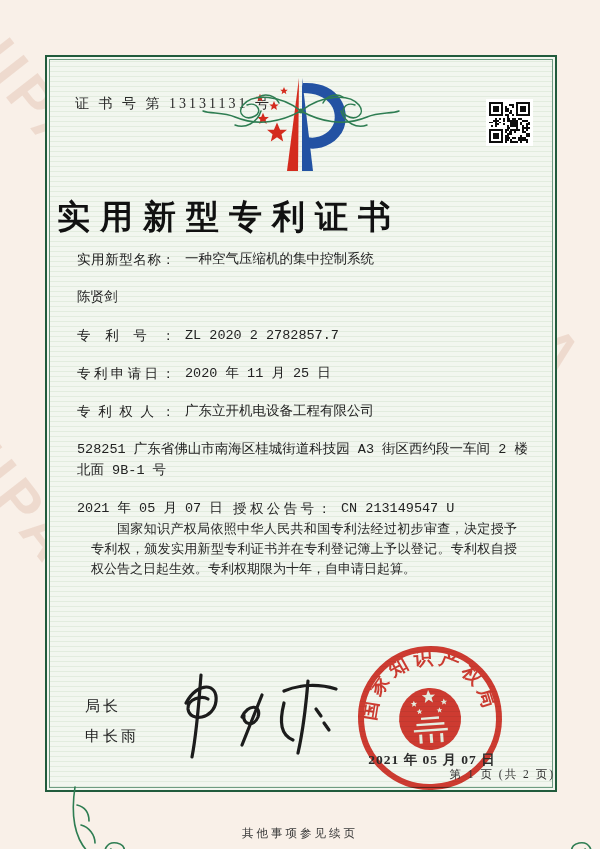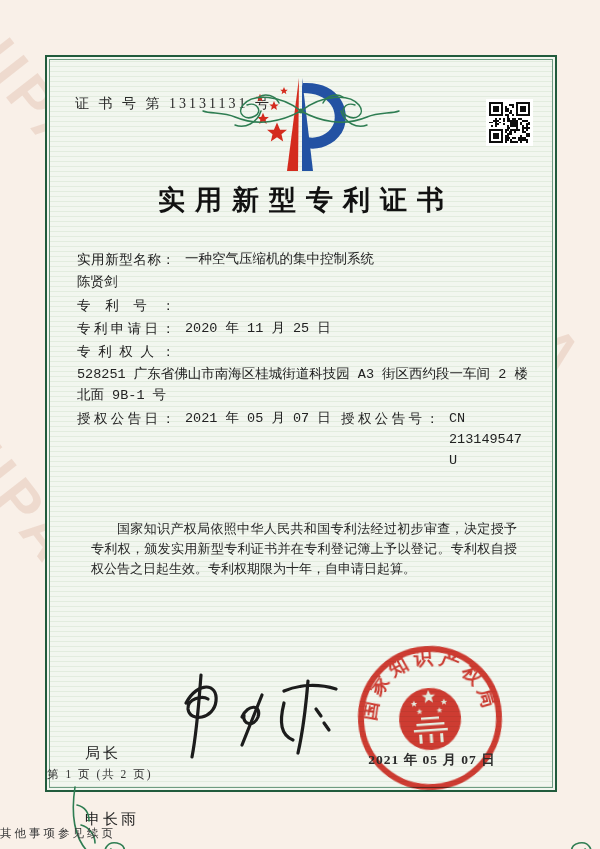--- a/index.html
+++ b/index.html
@@ -28,54 +28,54 @@
       repeating-linear-gradient(180deg,#f2f6ef 0px,#f2f6ef 4px,#e2ecde 4px,#e2ecde 5px);
   }
   .certno{
     position:absolute;left:28px;top:38px;
     font-size:14px;letter-spacing:3px;color:#2a2a2a;
   }
   .logo{position:absolute;left:50%;top:18px;transform:translateX(-50%);width:110px;height:102px;}
   .qr{position:absolute;right:22px;top:42px;width:47px;height:47px;background:#fff;padding:3px;box-sizing:border-box;}
   .qr svg{width:100%;height:100%;shape-rendering:crispEdges;}
   .title{
-    position:absolute;left:0;top:125px;width:100%;text-align:center;
-    font-size:27px;font-weight:bold;letter-spacing:10px;color:#111;
+    position:absolute;left:0;top:138px;width:100%;text-align:left;
+    font-size:33px;font-weight:bold;letter-spacing:10px;color:#111;
     text-indent:10px;
   }
   
   .fields{position:absolute;left:30px;top:192px;width:454px;}
-  .frow{display:flex;align-items:flex-start;margin-bottom:2px;font-size:13.5px;line-height:21px;justify-content:space-between;}
+  .frow{display:flex;align-items:flex-start;margin-bottom:17px;font-size:13.5px;line-height:21px;justify-content:space-between;}
   .flabel{
     flex:none;display:inline-block;width:98px;margin-right:10px;
     text-align:justify;text-align-last:justify;color:#222;
   }
   .fvalue{flex:1;color:#222;font-family:Liberation Mono, monospace;}
   .fvalue.fixedw{flex:none;width:156px;}
   
   .paras{position:absolute;left:30px;top:448px;width:454px;
     font-size:13px;line-height:20px;text-align:justify;color:#262626;}
   .paras p{margin:14px;text-indent:2em;}
   
   .director{position:absolute;left:38px;top:640px;font-size:15px;letter-spacing:3px;color:#222;}
-  .director div{margin-bottom:11px;margin-top:47px;}
+  .director div{margin-bottom:11px;}
   .sig{position:absolute;left:125px;top:612px;width:175px;height:95px;}
   
   .seal{position:absolute;left:308px;top:586px;width:150px;height:150px;
     opacity:.9;mix-blend-mode:multiply;transform:rotate(-4deg);}
   .sealdate{
     position:absolute;left:300px;top:694px;width:170px;text-align:center;
     font-size:13.5px;letter-spacing:1px;color:#2b2b2b;z-index:5;font-weight:bold;
   }
   .pagefoot{
-    position:absolute;left:0;bottom:8px;width:100%;text-align:left;
+    position:absolute;left:0;bottom:8px;width:100%;text-align:right;
     font-size:11.5px;letter-spacing:2px;color:#333;
   }
   .contnote{
-    position:absolute;left:0;top:826px;width:100%;text-align:left;z-index:2;
+    position:absolute;left:0;top:826px;width:100%;text-align:center;z-index:2;
     font-size:11.5px;letter-spacing:3px;color:#3a3a3a;
   }
   
   .orn-top{position:absolute;left:50%;top:28px;transform:translateX(-50%);width:200px;height:54px;z-index:3;}
   .flourish{position:absolute;width:86px;height:92px;z-index:3;}
   .fl-bl{left:20px;top:728px;}
   .fl-br{left:496px;top:728px;transform:scaleX(-1);}
 </style>
 </head>
 <body>
@@ -268,33 +268,34 @@
   <div class="fields">
     <div class="frow">
       <span class="flabel">实用新型名称：</span>
       <span class="fvalue">一种空气压缩机的集中控制系统</span>
     </div>
     <div class="frow">
       <span class="fvalue">陈贤剑</span>
     </div>
     <div class="frow">
       <span class="flabel">专利号：</span>
+      <span class="fvalue">ZL 2020 2 2782857.7</span>
     </div>
     <div class="frow">
       <span class="flabel">专利申请日：</span>
       <span class="fvalue">2020 年 11 月 25 日</span>
     </div>
     <div class="frow">
       <span class="flabel">专利权人：</span>
+      <span class="fvalue">广东立开机电设备工程有限公司</span>
     </div>
     <div class="frow">
       <span class="fvalue">528251 广东省佛山市南海区桂城街道科技园 A3 街区西约段一车间 2 楼北面 9B-1 号</span>
     </div>
     <div class="frow">
-      <span class="flabel">授权公告日：</span>
       <span class="fvalue fixedw">2021 年 05 月 07 日</span>
       <span class="flabel">授权公告号：</span>
       <span class="fvalue">CN 213149547 U</span>
     </div>
   </div>
 
   <div class="paras">
     <p>国家知识产权局依照中华人民共和国专利法经过初步审查，决定授予专利权，颁发实用新型专利证书并在专利登记簿上予以登记。专利权自授权公告之日起生效。专利权期限为十年，自申请日起算。</p>
   </div>
 

